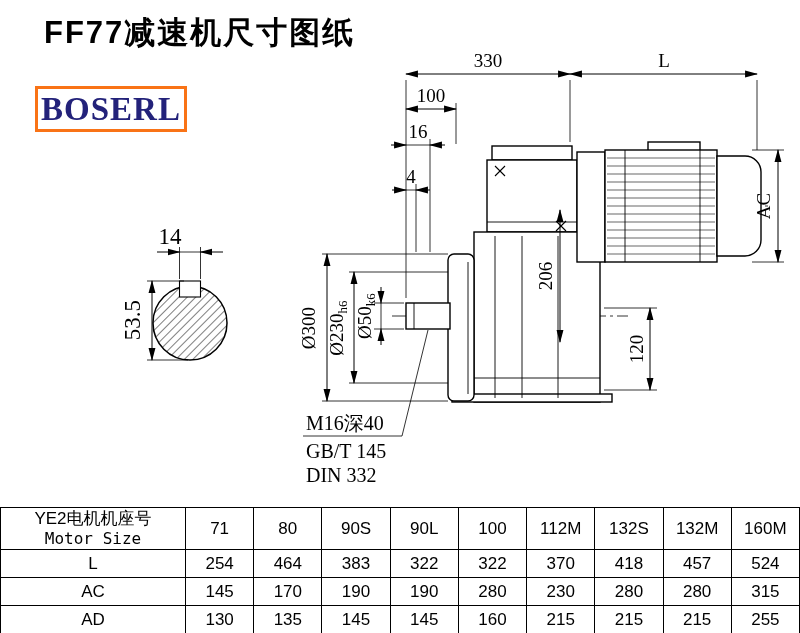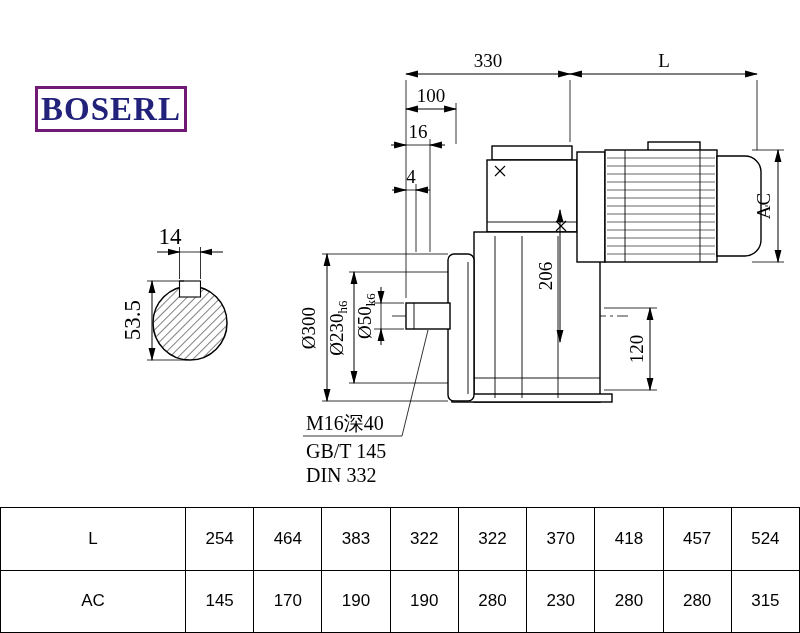--- a/index.html
+++ b/index.html
@@ -2,21 +2,21 @@
 <html><head>
 <meta charset="utf-8">
 <style>
   * { margin:0; padding:0; box-sizing:border-box; }
   html, body { width:800px; height:633px; }
   body { background:#fff; font-family:"Liberation Sans", sans-serif; position:relative; overflow:hidden; color:#000; }
   .page { position:absolute; inset:0; background:#fff; }
 
   .title { position:absolute; left:44px; top:12px; font-size:31px; font-weight:bold; letter-spacing:2px; font-family:"Liberation Sans", sans-serif; }
 
-  .logo { position:absolute; left:35px; top:86px; width:152px; height:46px; border:3px solid #701a75; display:flex; align-items:center; justify-content:center; background:#fff; }
+  .logo { position:absolute; left:35px; top:86px; width:152px; height:46px; border:3px solid #f97316; display:flex; align-items:center; justify-content:center; background:#fff; }
   .logo span { font-family:"Liberation Serif", serif; font-size:33px; font-weight:bold; color:#23227a; letter-spacing:1px; line-height:1; }
 
   svg.drawing { position:absolute; left:0; top:0; }
   .part { fill:#fff; stroke:#000; stroke-width:1.4; }
   .thin { fill:none; stroke:#000; stroke-width:0.9; }
   .fin  { fill:none; stroke:#000; stroke-width:0.6; }
   .ext  { fill:none; stroke:#000; stroke-width:0.8; }
   .dim  { fill:none; stroke:#000; stroke-width:1; }
   .cl   { fill:none; stroke:#000; stroke-width:0.8; stroke-dasharray:14 4 3 4; }
   .xmark{ fill:none; stroke:#000; stroke-width:1.1; }
@@ -30,20 +30,21 @@
   th.motor { text-align:left; padding-left:8px; font-size:17px; line-height:1.2; }
   th.motor .mono { font-family:"DejaVu Sans Mono", monospace; font-size:16px; }
   tr.hdr { height:42px; }
   tr.datarow { height:28px; }
 </style>
 </head>
 <body>
 
 <div class="page">
 
+  <h1 class="title">FF77减速机尺寸图纸</h1>
 
   <div class="logo">
     <span>BOSERL</span>
   </div>
 
   <svg class="drawing" width="800" height="505" viewBox="0 0 800 505">
     <defs>
       <marker id="arr" viewBox="0 0 12 8" refX="11" refY="4" markerWidth="13" markerHeight="9" orient="auto-start-reverse" markerUnits="userSpaceOnUse">
         <path d="M0,0.8 L12,4 L0,7.2 z" fill="#000"></path>
       </marker>
@@ -204,20 +205,35 @@
         <col>
         <col>
         <col>
         <col>
         <col>
         <col>
         <col>
         <col>
     </colgroup>
     <tbody>
+      <tr class="hdr">
+        <th class="motor">
+          <div>YE2电机机座号</div>
+          <div class="mono">Motor Size</div>
+        </th>
+        <th>71</th>
+        <th>80</th>
+        <th>90S</th>
+        <th>90L</th>
+        <th>100</th>
+        <th>112M</th>
+        <th>132S</th>
+        <th>132M</th>
+        <th>160M</th>
+      </tr>
       <tr class="datarow">
         <td>L</td>
         <td>254</td>
         <td>464</td>
         <td>383</td>
         <td>322</td>
         <td>322</td>
         <td>370</td>
         <td>418</td>
         <td>457</td>
@@ -228,16 +244,28 @@
         <td>145</td>
         <td>170</td>
         <td>190</td>
         <td>190</td>
         <td>280</td>
         <td>230</td>
         <td>280</td>
         <td>280</td>
         <td>315</td>
       </tr>
+      <tr class="datarow">
+        <td>AD</td>
+        <td>130</td>
+        <td>135</td>
+        <td>145</td>
+        <td>145</td>
+        <td>160</td>
+        <td>215</td>
+        <td>215</td>
+        <td>215</td>
+        <td>255</td>
+      </tr>
     </tbody>
   </table>
 
 </div>
 
 </body></html>

